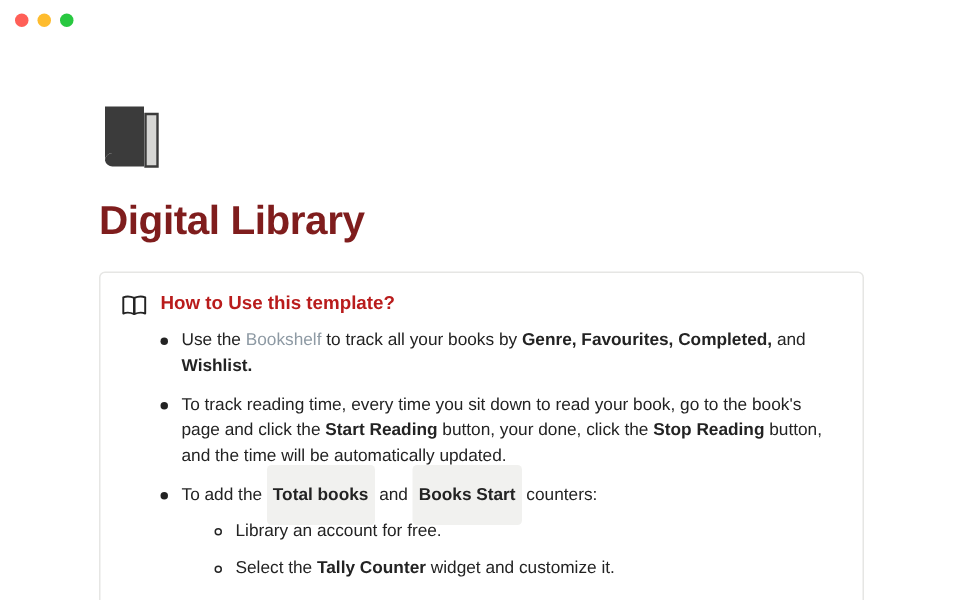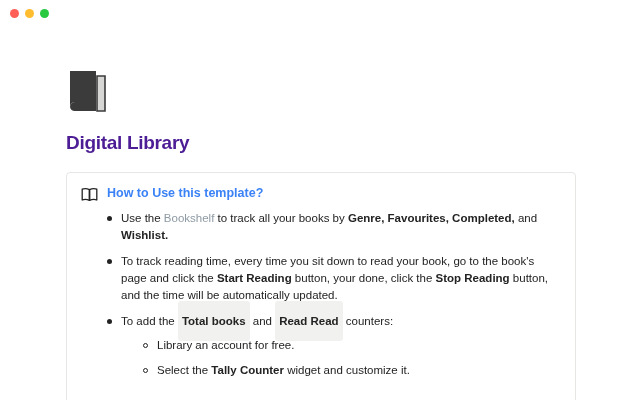--- a/index.html
+++ b/index.html
@@ -49,23 +49,23 @@
   }
 
   .page-icon {
     margin: 42px 0 0 66px;
     width: 46px;
     height: 46px;
   }
 
   .page-title {
     margin: 18px 0 0 66px;
-    font-size: 19px;
+    font-size: 27px;
     font-weight: bold;
-    color: #4c1d95;
+    color: #7f1d1d;
     letter-spacing: -0.3px;
   }
 
   .callout {
     margin: 18px 0 0 66px;
     width: 510px;
     border: 1px solid #e6e6e4;
     border-radius: 4px;
     background: #ffffff;
     box-sizing: border-box;
@@ -80,21 +80,21 @@
   }
   .callout-icon {
     width: 17px;
     height: 17px;
     flex: 0 0 auto;
     margin-top: 1px;
   }
   .callout-title {
     font-size: 12.5px;
     font-weight: bold;
-    color: #3b82f6;
+    color: #b91c1c;
     line-height: 17px;
     text-align: right;
   }
 
   ul.bullets {
     list-style: none;
     margin: 7px 0 0 0;
     padding: 0 0 0 26px;
   }
   ul.bullets > li {
@@ -188,21 +188,21 @@
             <path d="M15.8 3.2 C13.6 2.3 11.2 2.4 8.5 3.6 L8.5 14.4 C11.2 13.2 13.6 13.1 15.8 14 Z" fill="none" stroke="#232323" stroke-width="1.3" stroke-linejoin="round"></path>
             <line x1="8.5" y1="3.6" x2="8.5" y2="14.4" stroke="#232323" stroke-width="1.3"></line>
           </svg>
         </span>
         <span class="callout-title">How to Use this template?</span>
       </div>
 
       <ul class="bullets" id="bullet-list">
           <li><span>Use the </span><a class="link" href="#">Bookshelf</a><span> to track all your books by </span><b class="em">Genre, Favourites, Completed,</b><span> and </span><b class="em">Wishlist.</b></li>
           <li><span>To track reading time, every time you sit down to read your book, go to the book's page and click the </span><b class="em">Start Reading</b><span> button, your done, click the </span><b class="em">Stop Reading</b><span> button, and the time will be automatically updated.</span></li>
-          <li><span>To add the </span><span class="code-chip">Total books</span><span> and </span><span class="code-chip">Read Read</span><span> counters:</span><ul class="sub">
+          <li><span>To add the </span><span class="code-chip">Total books</span><span> and </span><span class="code-chip">Books Start</span><span> counters:</span><ul class="sub">
               <li><span>Library an account for free.</span></li>
               <li><span>Select the </span><b class="em">Tally Counter</b><span> widget and customize it.</span></li>
             </ul></li>
         </ul>
     </div>
 
   </div>
 </div>
 
 </body></html>

